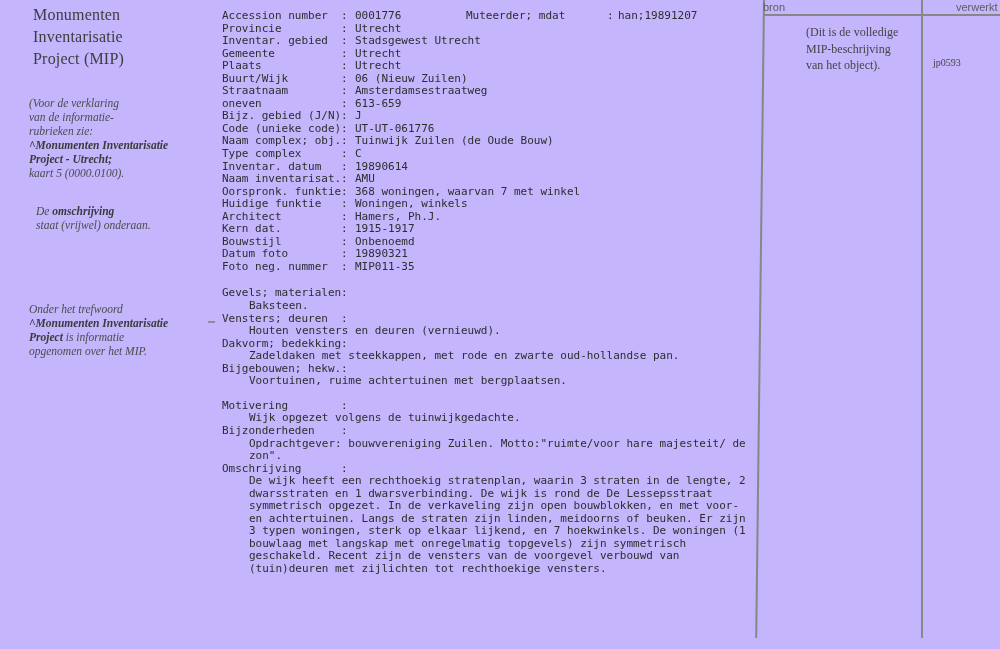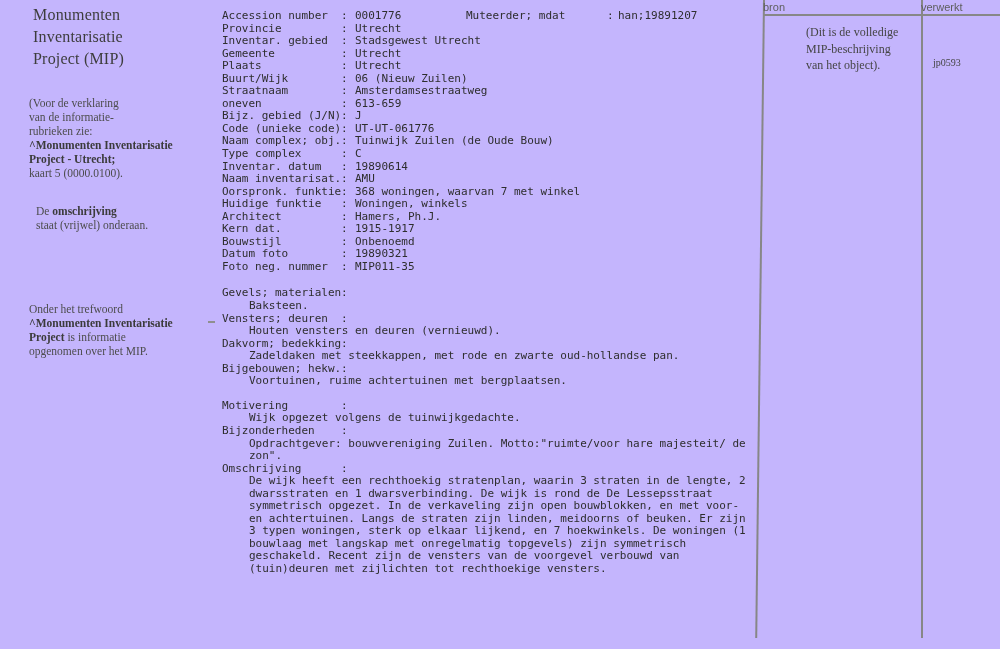--- a/index.html
+++ b/index.html
@@ -8,21 +8,21 @@
   #page {
     position:relative; width:1000px; height:649px;
     background:#c4b5fd; overflow:hidden;
   }
 
   
   .title {
     position:absolute; left:33px; top:4px;
     font-size:16px; line-height:22px; color:#3d3d3d; letter-spacing:.2px;
   }
-  .note { position:absolute; font-size:11.5px; line-height:14px; color:#4c4c4c; }
+  .note { position:absolute; font-size:11.5px; line-height:14px; color:#4c4c4c;font-style:italic; }
   .note .b, .b { font-weight:bold; color:#3b3b3b; }
   #note1 { left:29px; top:96px; }
   #note2 { left:36px; top:204px; }
   #note3 { left:29px; top:302px; }
 
   
   .main {
     position:absolute; left:222px; top:10px; width:550px;
     font-family:"DejaVu Sans Mono", monospace;
     font-size:11px; line-height:12.55px; color:#2e2e2e;
@@ -37,21 +37,21 @@
   
   .vline { position:absolute; top:0; width:1.5px; height:638px; background:#878787; }
   #vline-bron { left:763px; transform:rotate(.7deg); transform-origin:top left; }
   #vline-verwerkt { left:921px; }
   .hline { position:absolute; left:763px; top:14px; width:237px; height:1.5px; background:#878787; }
   .colhead {
     position:absolute; top:1px; 
     font-family:"Liberation Sans", sans-serif; font-size:11px; color:#5e5e5e;
   }
   #bron-head { left:763px; width:158px; }
-  #verwerkt-head { left:921px; width:64px; }
+  #verwerkt-head { left:921px; width:64px;padding-left:35px; }
   .bron-note { position:absolute; left:806px; top:24px; font-size:12px; line-height:16.5px; color:#454545; }
   .verwerkt-code { position:absolute; left:933px; top:57px; font-size:10px; color:#454545; }
 
   
   .margin-dash { position:absolute; left:208px; top:321px; width:7px; height:1.5px; background:#8f8f8f; }
 </style>
 </head>
 <body>
 
 <div id="page">

